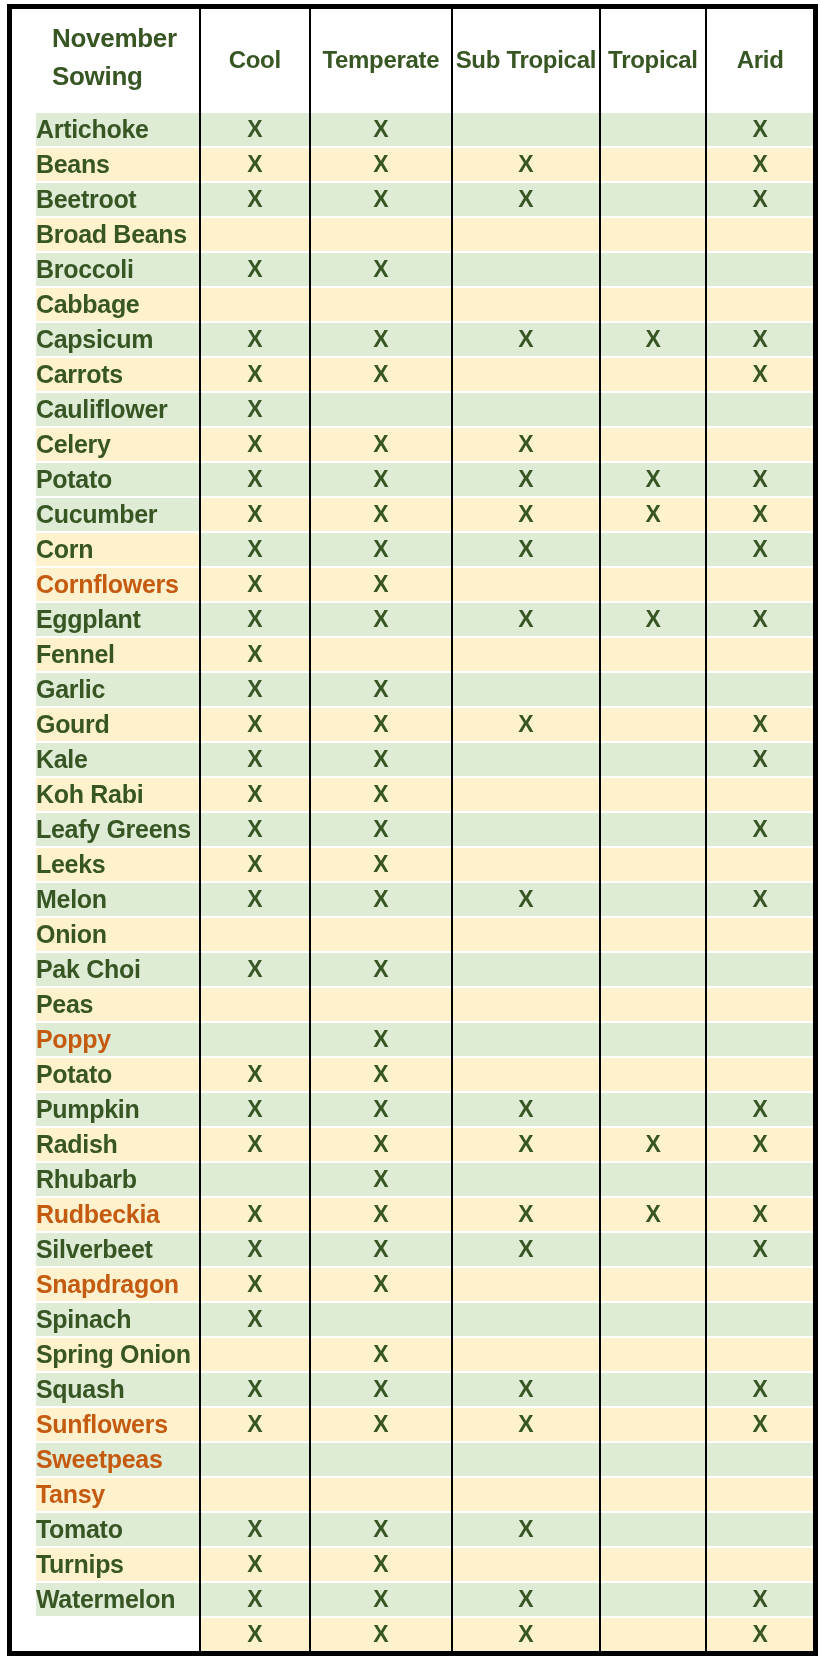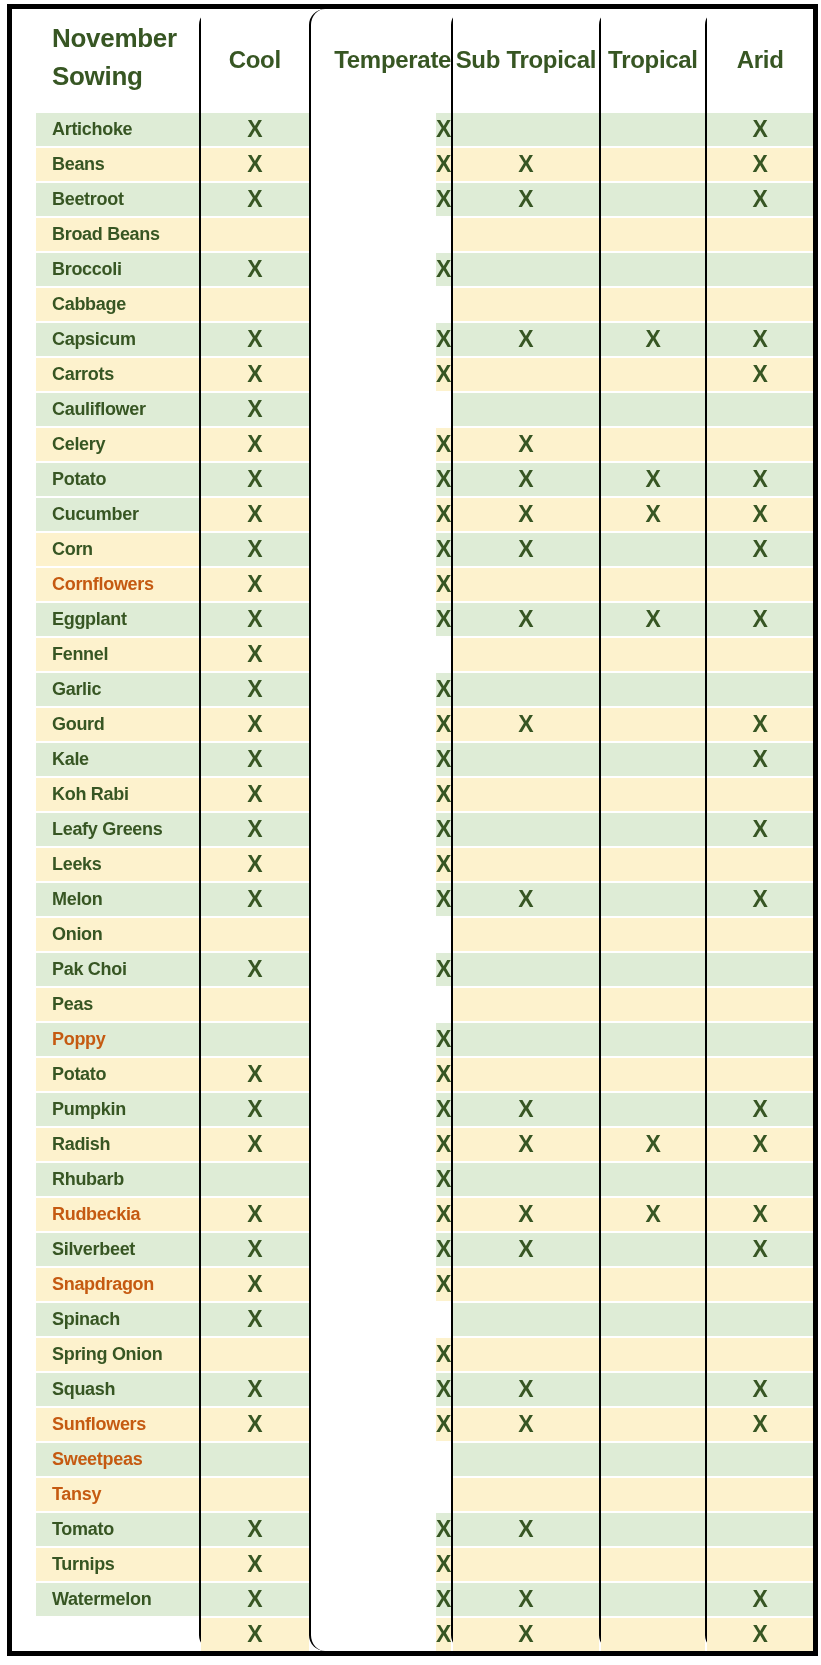--- a/index.html
+++ b/index.html
@@ -18,24 +18,24 @@
     -webkit-font-smoothing:antialiased;
   }
   .sowing-table{
     position:absolute;left:7px;top:4px;
     width:811px;height:1652px;
     border:5px solid var(--border-black);
     background:#fff;
     display:flex;flex-direction:row;
   }
   .col{display:flex;flex-direction:column;}
-  .col + .col{border-left:2px solid var(--border-black);border-radius:16px;}
+  .col + .col{border-left:2px solid var(--border-black);}
   .col-names   {width:168px;margin-left:24px;}
   .col-cool    {width:113px;}
-  .col-temp    {width:147px;align-items:flex-end;}
+  .col-temp    {width:147px;}
   .col-subtrop {width:152px;}
   .col-trop    {width:110px;}
   .col-arid    {width:111px;}
 
   .header-cell{
     height:102px;background:#ffffff;flex:0 0 102px;
     color:var(--text-green);font-weight:bold;
     display:flex;align-items:center;justify-content:center;
     font-size:24px;letter-spacing:-0.3px;text-align:center;
   }
@@ -47,21 +47,21 @@
   .cell{
     height:35px;flex:0 0 35px;
     border-top:2px solid #ffffff;
     font-weight:bold;letter-spacing:-0.3px;
     display:flex;align-items:center;
     overflow:hidden;white-space:nowrap;
   }
   .cell.green{background:var(--green-bg);}
   .cell.yellow{background:var(--yellow-bg);}
   .name-cell{
-    padding-left:16px;font-size:18px;color:var(--text-green);
+    font-size:25px;color:var(--text-green);
   }
   .name-cell.orange{color:var(--text-orange);}
   .mark-cell{
     justify-content:center;font-size:23px;color:var(--text-green);
   }
 </style>
 </head>
 <body>
 
 <div class="sowing-table">

